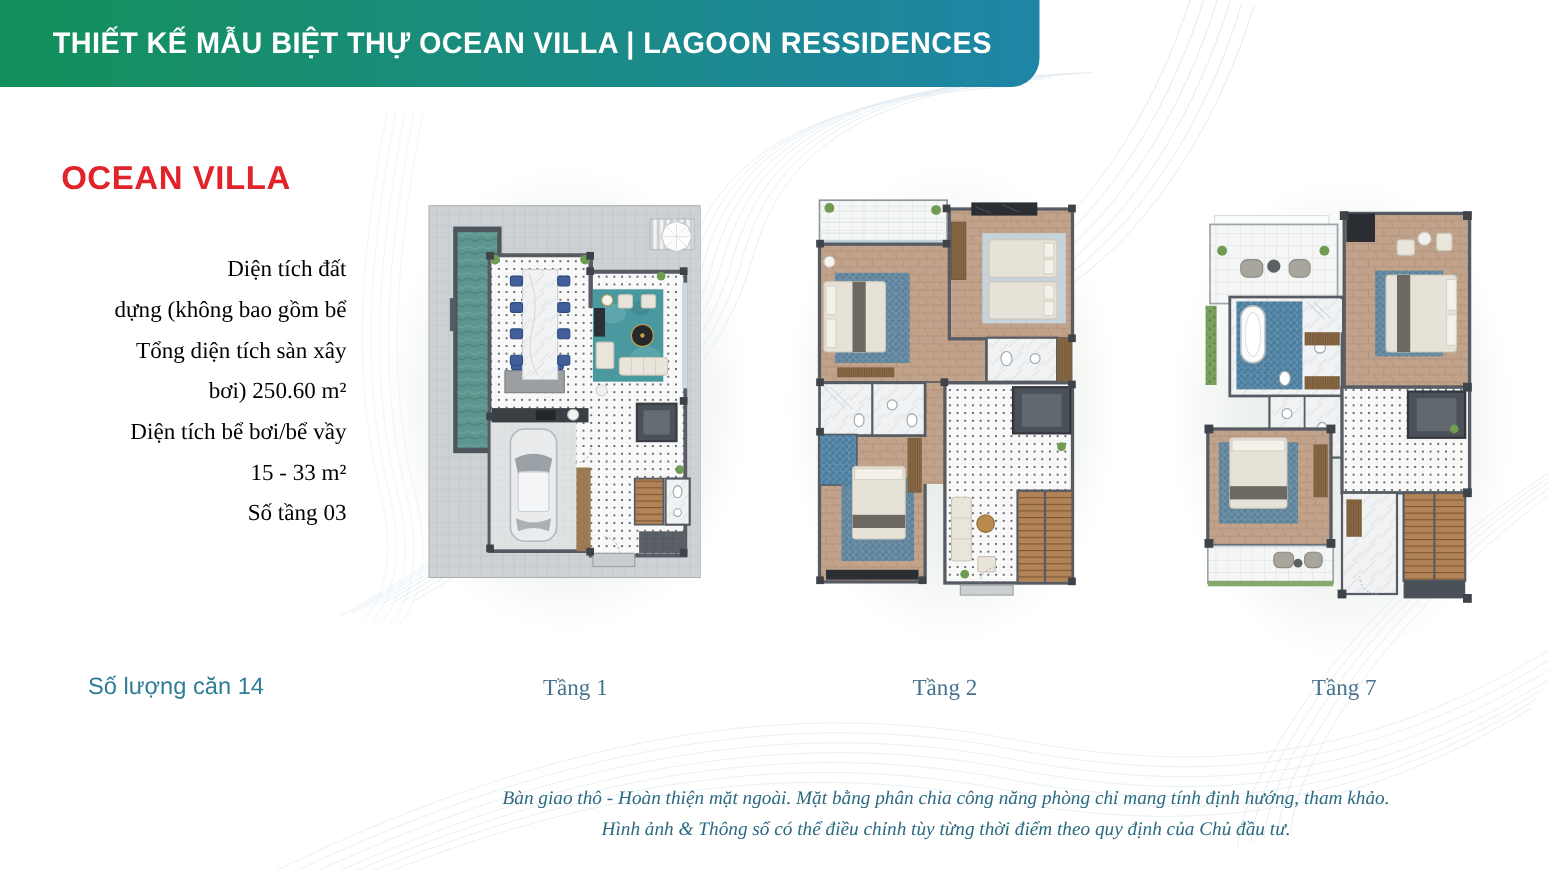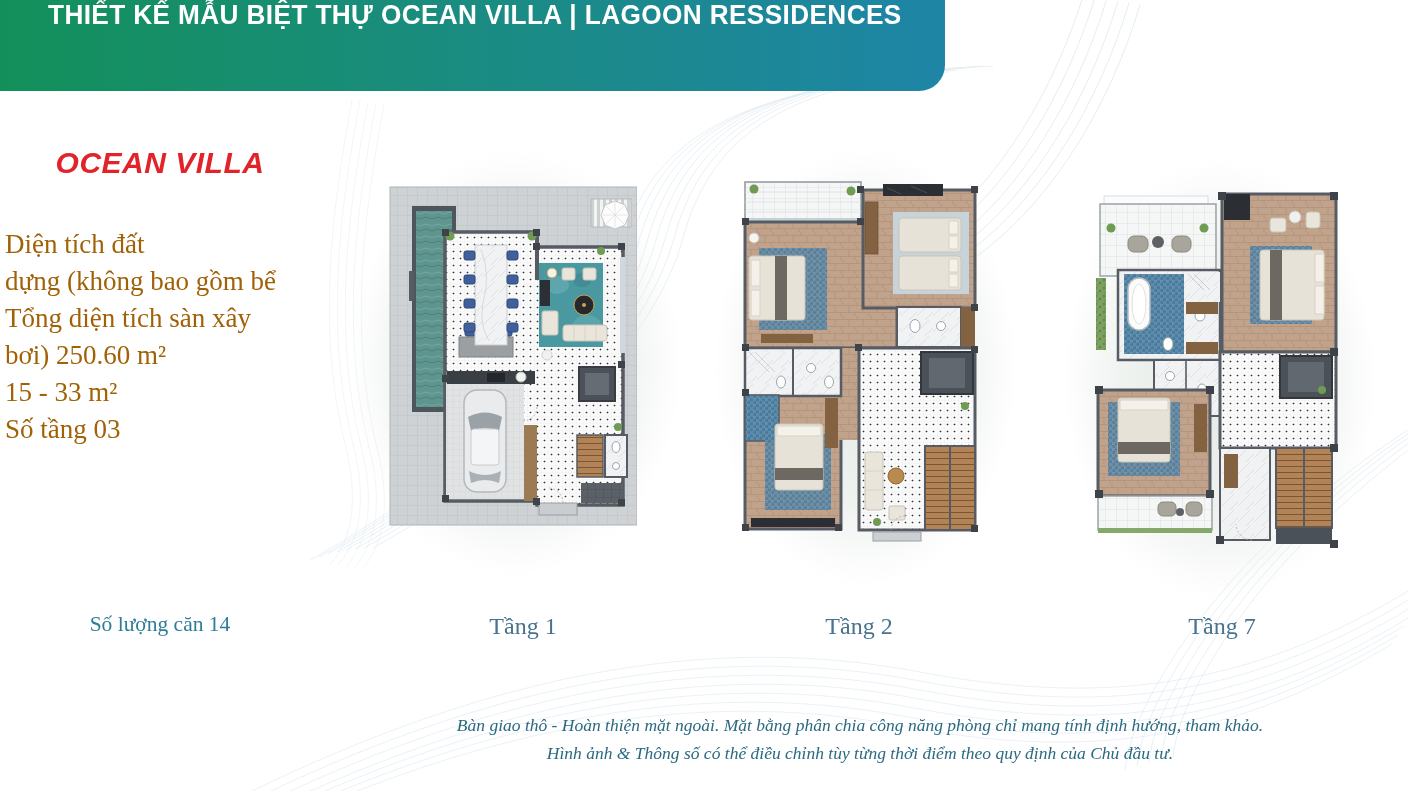--- a/index.html
+++ b/index.html
@@ -1,33 +1,33 @@
 <!DOCTYPE html>
 <html><head>
 <meta charset="utf-8">
 <style>
   html,body{margin:0;padding:0;background:#ffffff;}
   .stage{position:relative;width:1408px;height:791px;background:#ffffff;overflow:hidden;
          font-family:"Liberation Sans", sans-serif;}
   .decor{position:absolute;left:0;top:0;z-index:0;pointer-events:none;}
   .halo{position:absolute;z-index:1;pointer-events:none;
         background:radial-gradient(ellipse at center, rgba(221,229,223,0.85) 0%, rgba(221,229,223,0.45) 45%, rgba(221,229,223,0) 70%);}
-  .banner{position:absolute;left:0;top:0;width:945px;height:91px;z-index:3;
+  .banner{position:absolute;left:0;top:0;width:945px;height:79px;z-index:3;
           background:linear-gradient(90deg,#13905a 0%, #1a8c80 48%, #1e85a6 100%);
-          border-radius:0 0 26px 0;display:flex;align-items:flex-start;}
+          border-radius:0 0 26px 0;display:flex;align-items:center;}
   .banner h1{margin:0 0 0 48px;color:#ffffff;font-size:27px;font-weight:800;letter-spacing:.4px;
              transform:scaleX(.97);transform-origin:left center;white-space:nowrap;}
   .villa-name{position:absolute;left:10px;top:146px;width:300px;text-align:center;z-index:3;
-              color:#e1232a;font-size:30px;font-weight:800;letter-spacing:.5px;font-style:italic;}
-  .specs{position:absolute;left:5px;top:226px;width:310px;z-index:3;text-align:left;
-         font-family:"Liberation Serif", serif;color:#a16207;font-size:27px;line-height:37px;}
+              color:#e1232a;font-size:30px;font-weight:800;letter-spacing:.5px;}
+  .specs{position:absolute;left:5px;top:226px;width:310px;z-index:3;text-align:right;
+         font-family:"Liberation Serif", serif;color:#000000;font-size:21px;line-height:37px;}
   .quantity{position:absolute;left:5px;top:612px;width:310px;z-index:3;text-align:center;
-            font-family:Liberation Serif, serif;color:#2e7d96;font-size:21.5px;}
+            font-family:Liberation Sans, sans-serif;color:#2e7d96;font-size:21.5px;}
   .floor-label{position:absolute;top:613px;width:200px;text-align:center;z-index:3;
-               font-family:"Liberation Serif", serif;color:#47738e;font-size:24px;}
+               font-family:"Liberation Serif", serif;color:#47738e;font-size:21px;}
   .fl1{left:423px;} .fl2{left:759px;} .fl3{left:1122px;}
   .footer{position:absolute;left:290px;top:711px;width:1140px;z-index:3;text-align:center;
           font-family:"Liberation Serif", serif;font-style:italic;color:#2a6a80;
           font-size:17.5px;line-height:28px;}
   .plan{position:absolute;z-index:2;}
   .p1{left:387px;top:185px;} .p2{left:741px;top:176px;} .p3{left:1094px;top:190px;}
 </style>
 </head>
 <body>
 
@@ -148,20 +148,21 @@
   <header class="banner">
     <h1>THIẾT KẾ MẪU BIỆT THỰ OCEAN VILLA | LAGOON RESSIDENCES</h1>
   </header>
 
   <div class="villa-name">OCEAN VILLA</div>
   <div class="specs">
     <div>Diện tích đất</div>
     <div>dựng (không bao gồm bể</div>
     <div>Tổng diện tích sàn xây</div>
     <div>bơi) 250.60 m²</div>
+    <div>Diện tích bể bơi/bể vầy</div>
     <div>15 - 33 m²</div>
     <div>Số tầng 03</div>
   </div>
   <div class="quantity">Số lượng căn 14</div>
 
   <svg class="plan p1" width="250" height="342" viewBox="0 0 250 342">
     <g>
       <rect x="3" y="2" width="247" height="338" fill="url(#pat-plot)" stroke="#aeb3b5"></rect>
     </g>
     <g>

